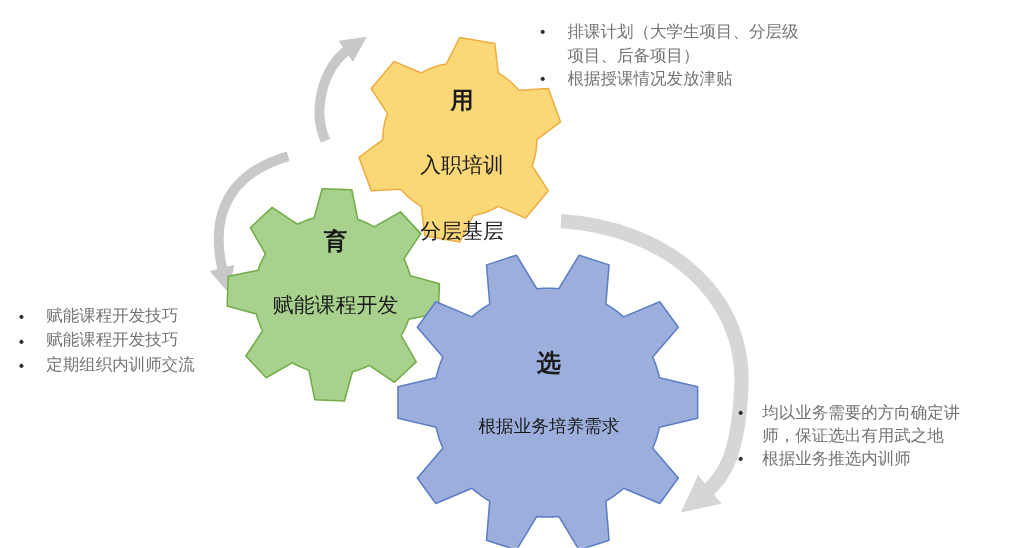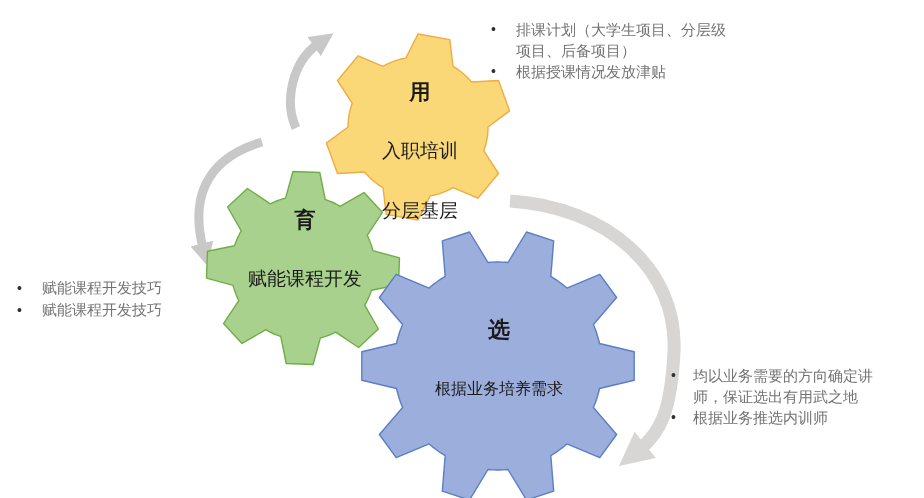--- a/index.html
+++ b/index.html
@@ -88,20 +88,21 @@
     <ul>
       <li>排课计划（大学生项目、分层级项目、后备项目）</li>
       <li>根据授课情况发放津贴</li>
     </ul>
   </div>
 
   <div class="bullets left">
     <ul>
       <li>赋能课程开发技巧</li>
       <li>赋能课程开发技巧</li>
+      <li>定期组织内训师交流</li>
     </ul>
   </div>
 
   <div class="bullets bottom-right">
     <ul>
       <li>均以业务需要的方向确定讲师，保证选出有用武之地</li>
       <li>根据业务推选内训师</li>
     </ul>
   </div>
 

